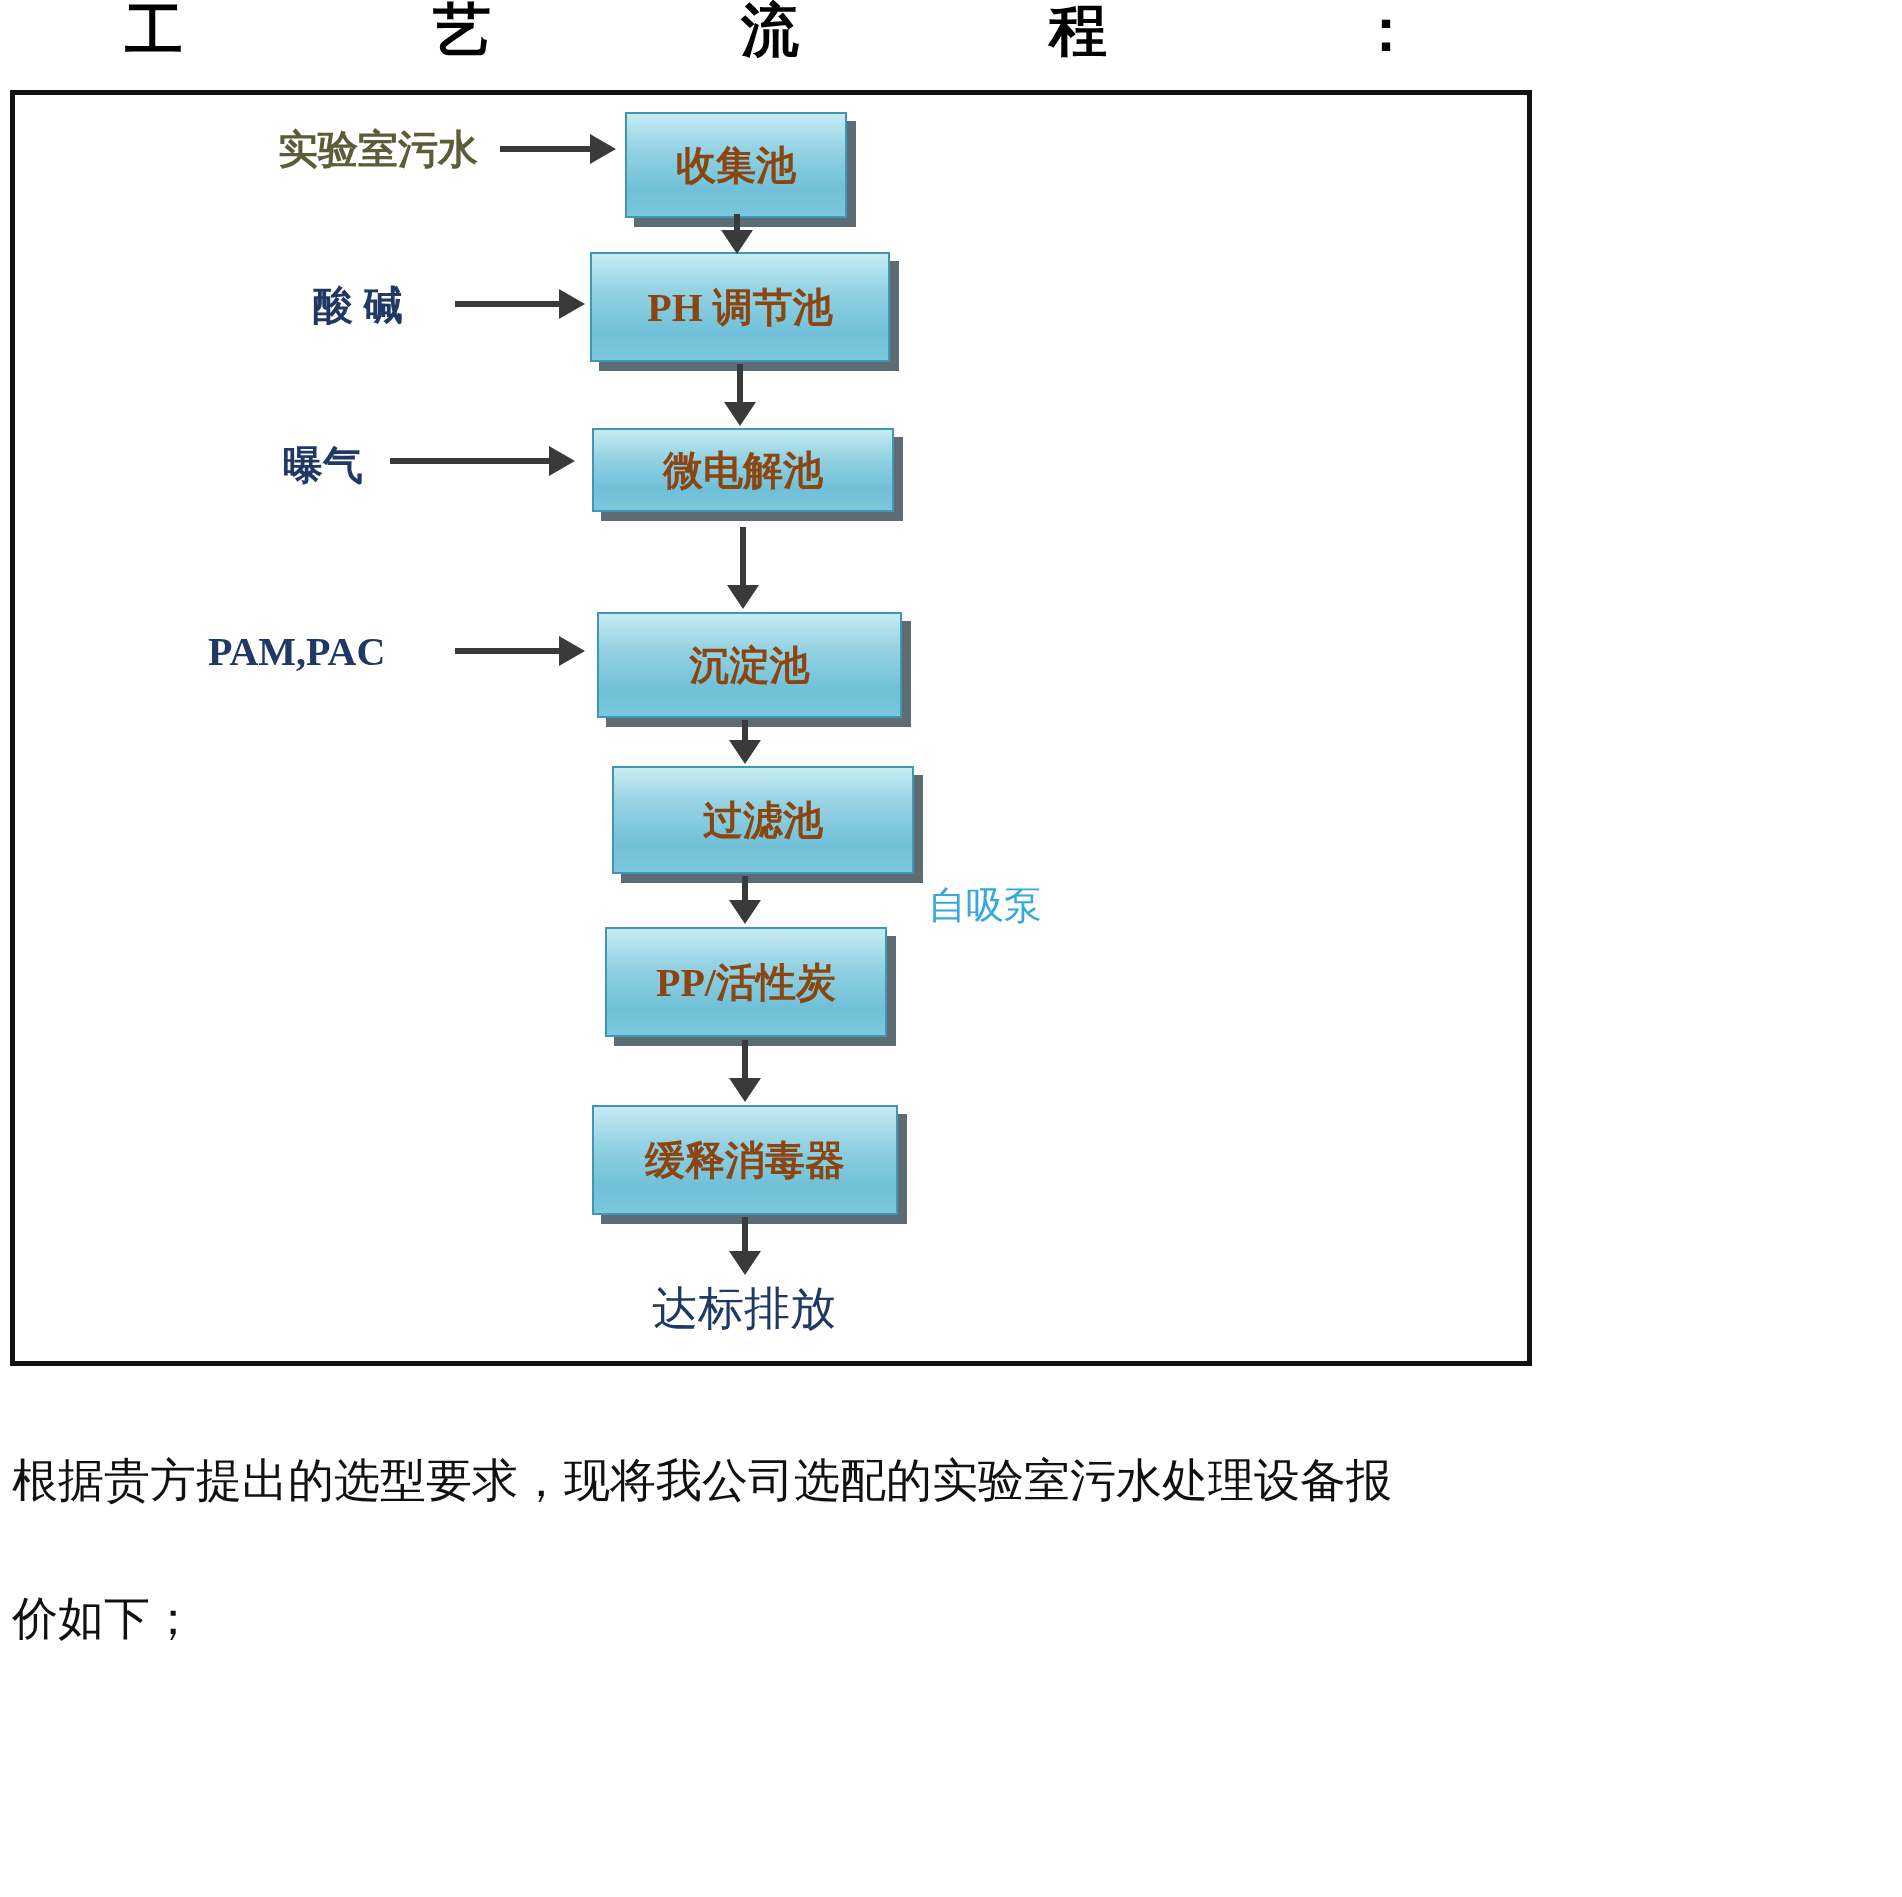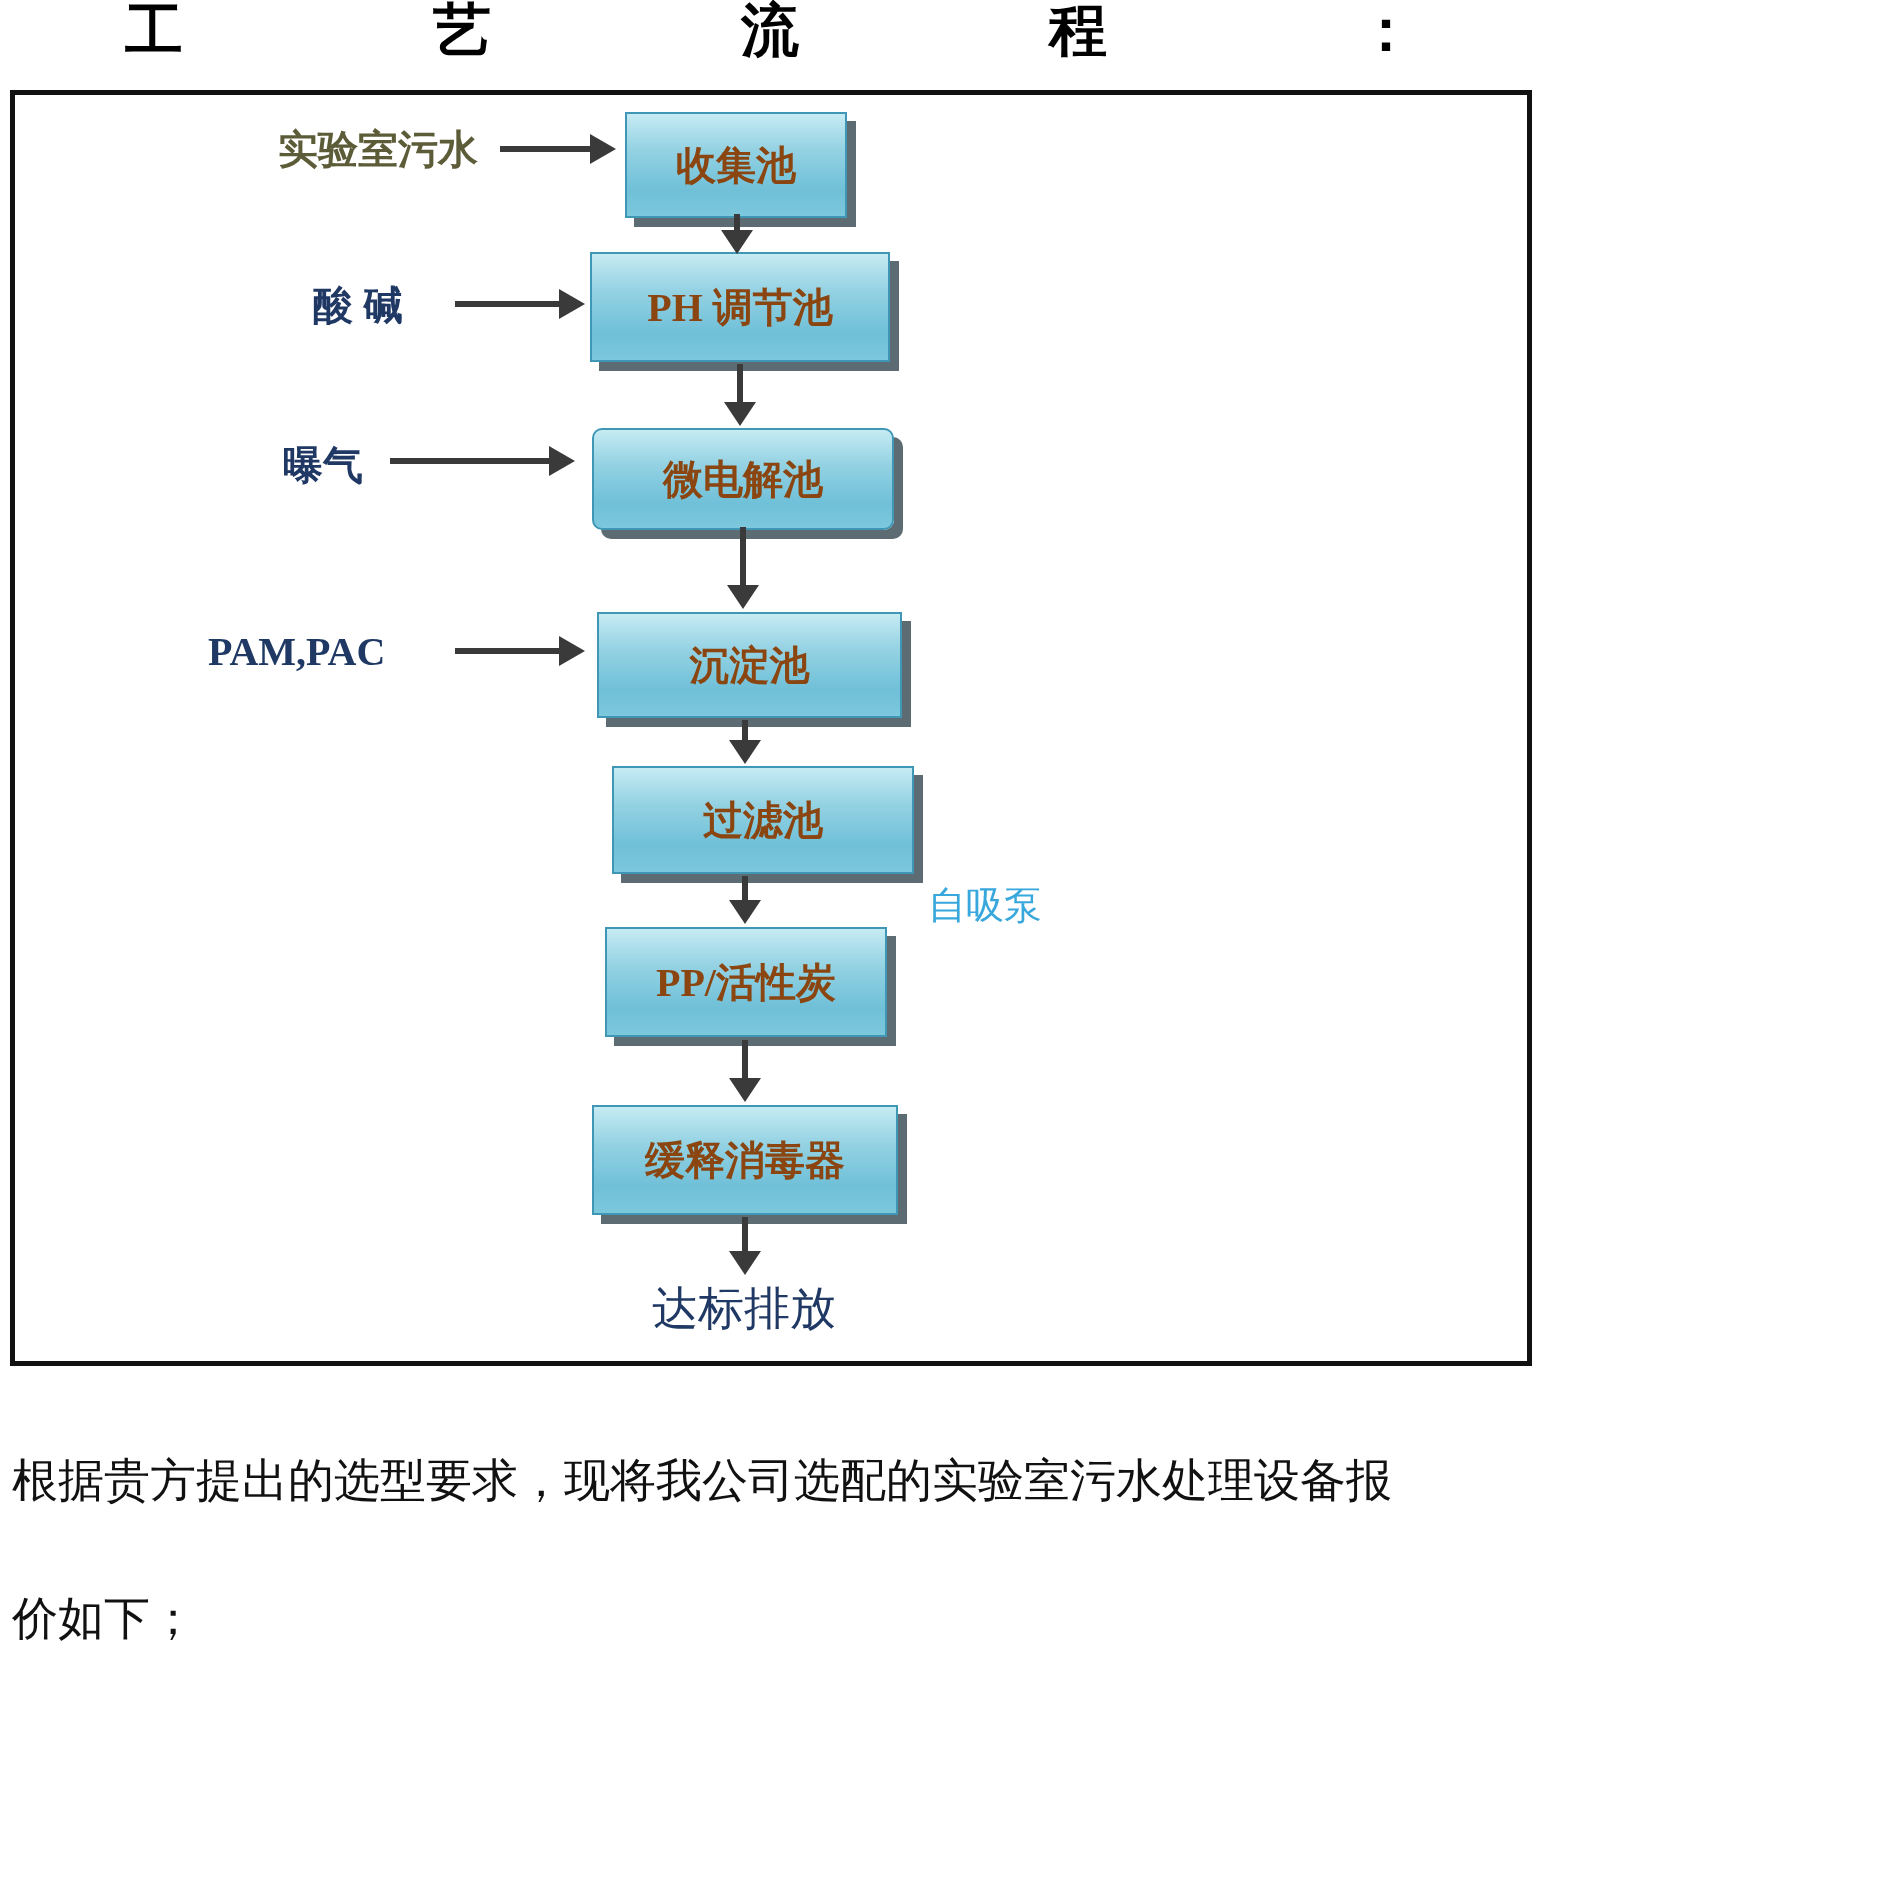--- a/index.html
+++ b/index.html
@@ -130,21 +130,21 @@
   </div>
 
   <div class="frame"></div>
 
   <div class="node" style="left:625px; top:112px; width:222px; height:106px;">
     <span class="node-label">收集池</span>
   </div>
   <div class="node" style="left:590px; top:252px; width:300px; height:110px;">
     <span class="node-label">PH 调节池</span>
   </div>
-  <div class="node" style="left:592px; top:428px; width:302px; height:102px;border-radius:10px;">
+  <div class="node" style="left:592px; top:428px; width:302px; height:84px;">
     <span class="node-label">微电解池</span>
   </div>
   <div class="node" style="left:597px; top:612px; width:305px; height:106px;">
     <span class="node-label">沉淀池</span>
   </div>
   <div class="node" style="left:612px; top:766px; width:302px; height:108px;">
     <span class="node-label">过滤池</span>
   </div>
   <div class="node" style="left:605px; top:927px; width:282px; height:110px;">
     <span class="node-label">PP/活性炭</span>

